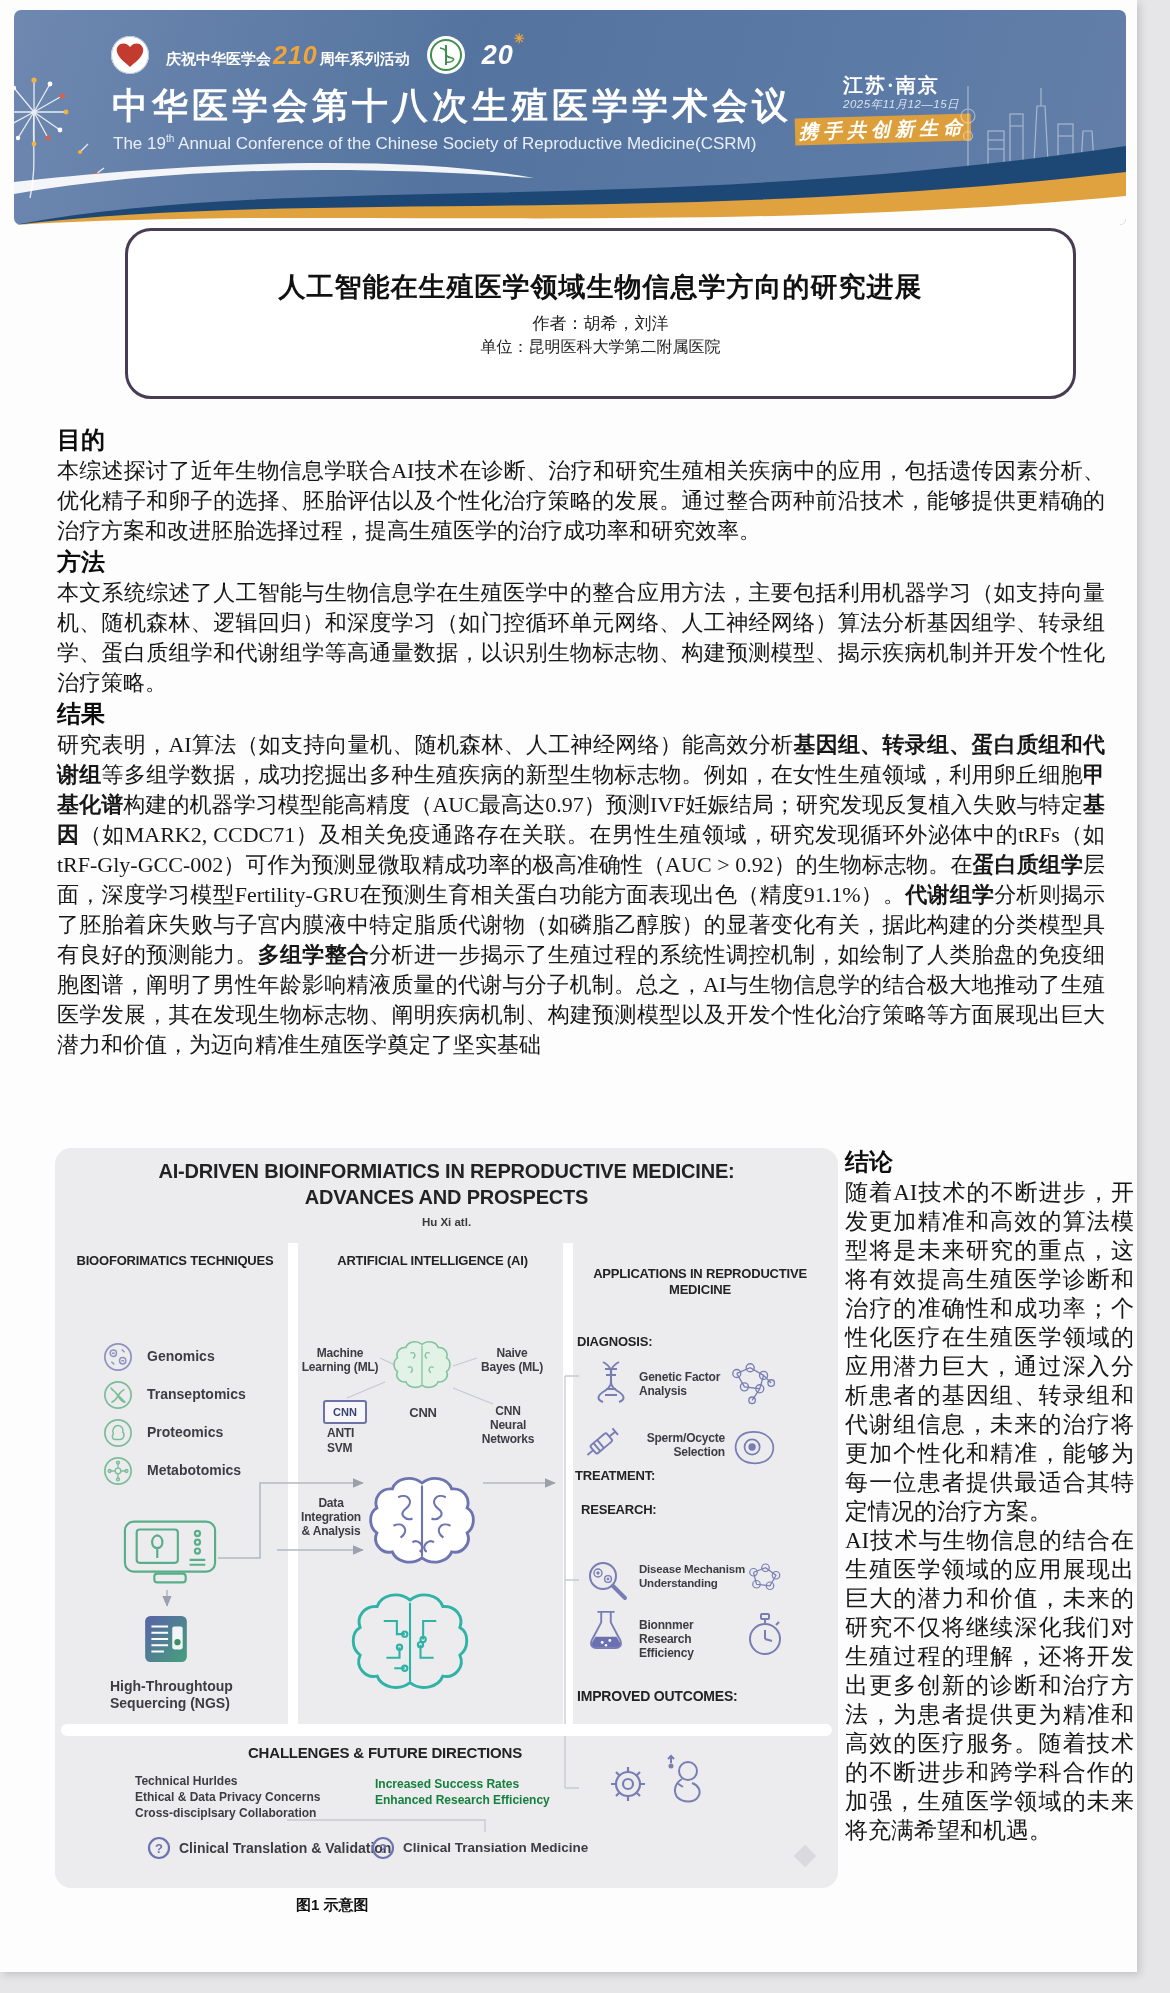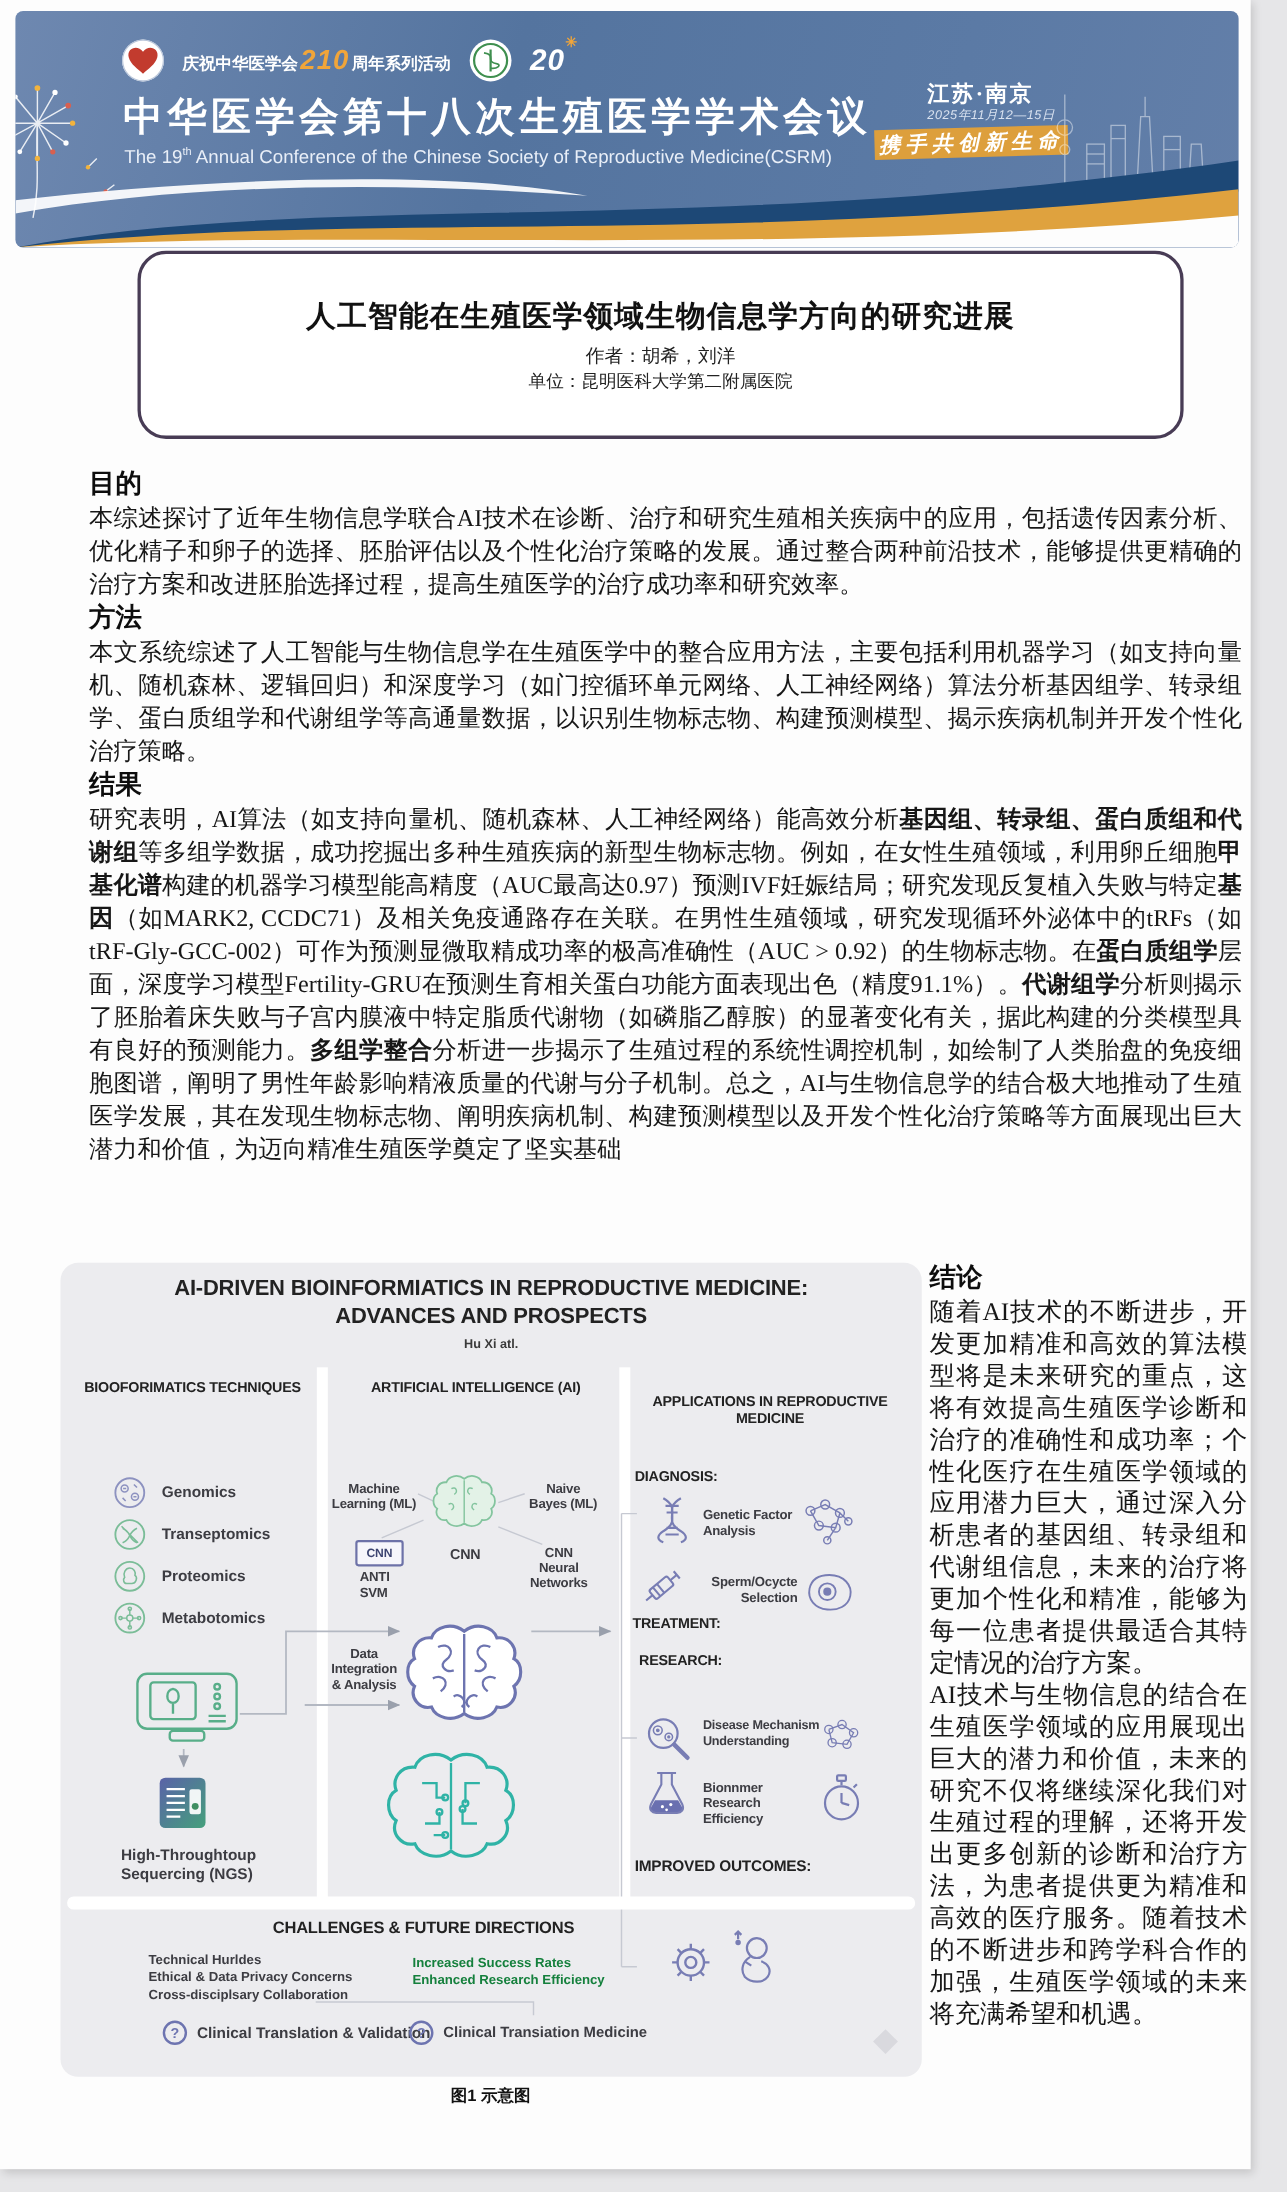--- a/index.html
+++ b/index.html
@@ -30,21 +30,21 @@
                font-size:19px;letter-spacing:5px;white-space:nowrap;}
 
   
   .title-box{position:absolute;left:125px;top:228px;width:945px;height:165px;background:#fff;
              border:3px solid #483c55;border-radius:26px;text-align:center;}
   .tb-title{margin-top:38px;font-size:27px;font-weight:bold;color:#111;letter-spacing:1px;}
   .tb-auth{margin-top:7px;font-size:17px;color:#222;font-family:"Liberation Serif",serif;}
   .tb-aff{margin-top:2px;font-size:16px;color:#222;font-family:Liberation Mono, monospace;}
 
   
-  .content{position:absolute;left:57px;top:424px;width:1048px;color:#141414;margin-left:24px;}
+  .content{position:absolute;left:57px;top:424px;width:1048px;color:#141414;}
   .sec-h{font-size:24px;line-height:32px;font-weight:bold;margin:0;color:#0d0d0d;}
   .body{font-family:"Liberation Serif",serif;font-size:22px;line-height:30px;margin:0;
         text-align:justify;color:#171717;}
   .body .b{font-weight:bold;font-family:"Liberation Sans",sans-serif;}
 
   
   .conclusion{position:absolute;left:845px;top:1146px;width:289px;color:#141414;}
   .conclusion .body{font-size:23px;line-height:29px;}
 
   
@@ -61,21 +61,21 @@
   .hgap{position:absolute;left:6px;top:576px;width:771px;height:12px;background:#fff;border-radius:6px;}
   .flabel{position:absolute;font-size:12px;line-height:14px;font-weight:700;color:#3c3c42;letter-spacing:-.2px;}
   .fcap{position:absolute;font-size:13px;font-weight:800;color:#222;letter-spacing:-.2px;}
   .omics-label{font-size:14px;font-weight:700;color:#3c3c42;}
   .figlines{position:absolute;left:0;top:0;width:783px;height:740px;pointer-events:none;}
   .chip{position:absolute;left:268px;top:252px;width:40px;height:20px;border:2px solid #6d72a8;
         border-radius:3px;background:#f6f6fb;display:flex;align-items:center;justify-content:center;
         font-size:11px;font-weight:bold;color:#3c4470;}
   .diamond{position:absolute;left:742px;top:700px;width:16px;height:16px;background:#d9d9de;
            transform:rotate(45deg);}
-  .fig-caption{position:absolute;left:296px;top:1896px;width:300px;text-align:center;
+  .fig-caption{position:absolute;left:296px;top:1896px;width:300px;text-align:left;
                font-size:15px;font-weight:bold;color:#111;}
 
   svg{display:block;}
 </style>
 </head>
 <body>
 
 <div class="stage">
 <div class="poster">
 

